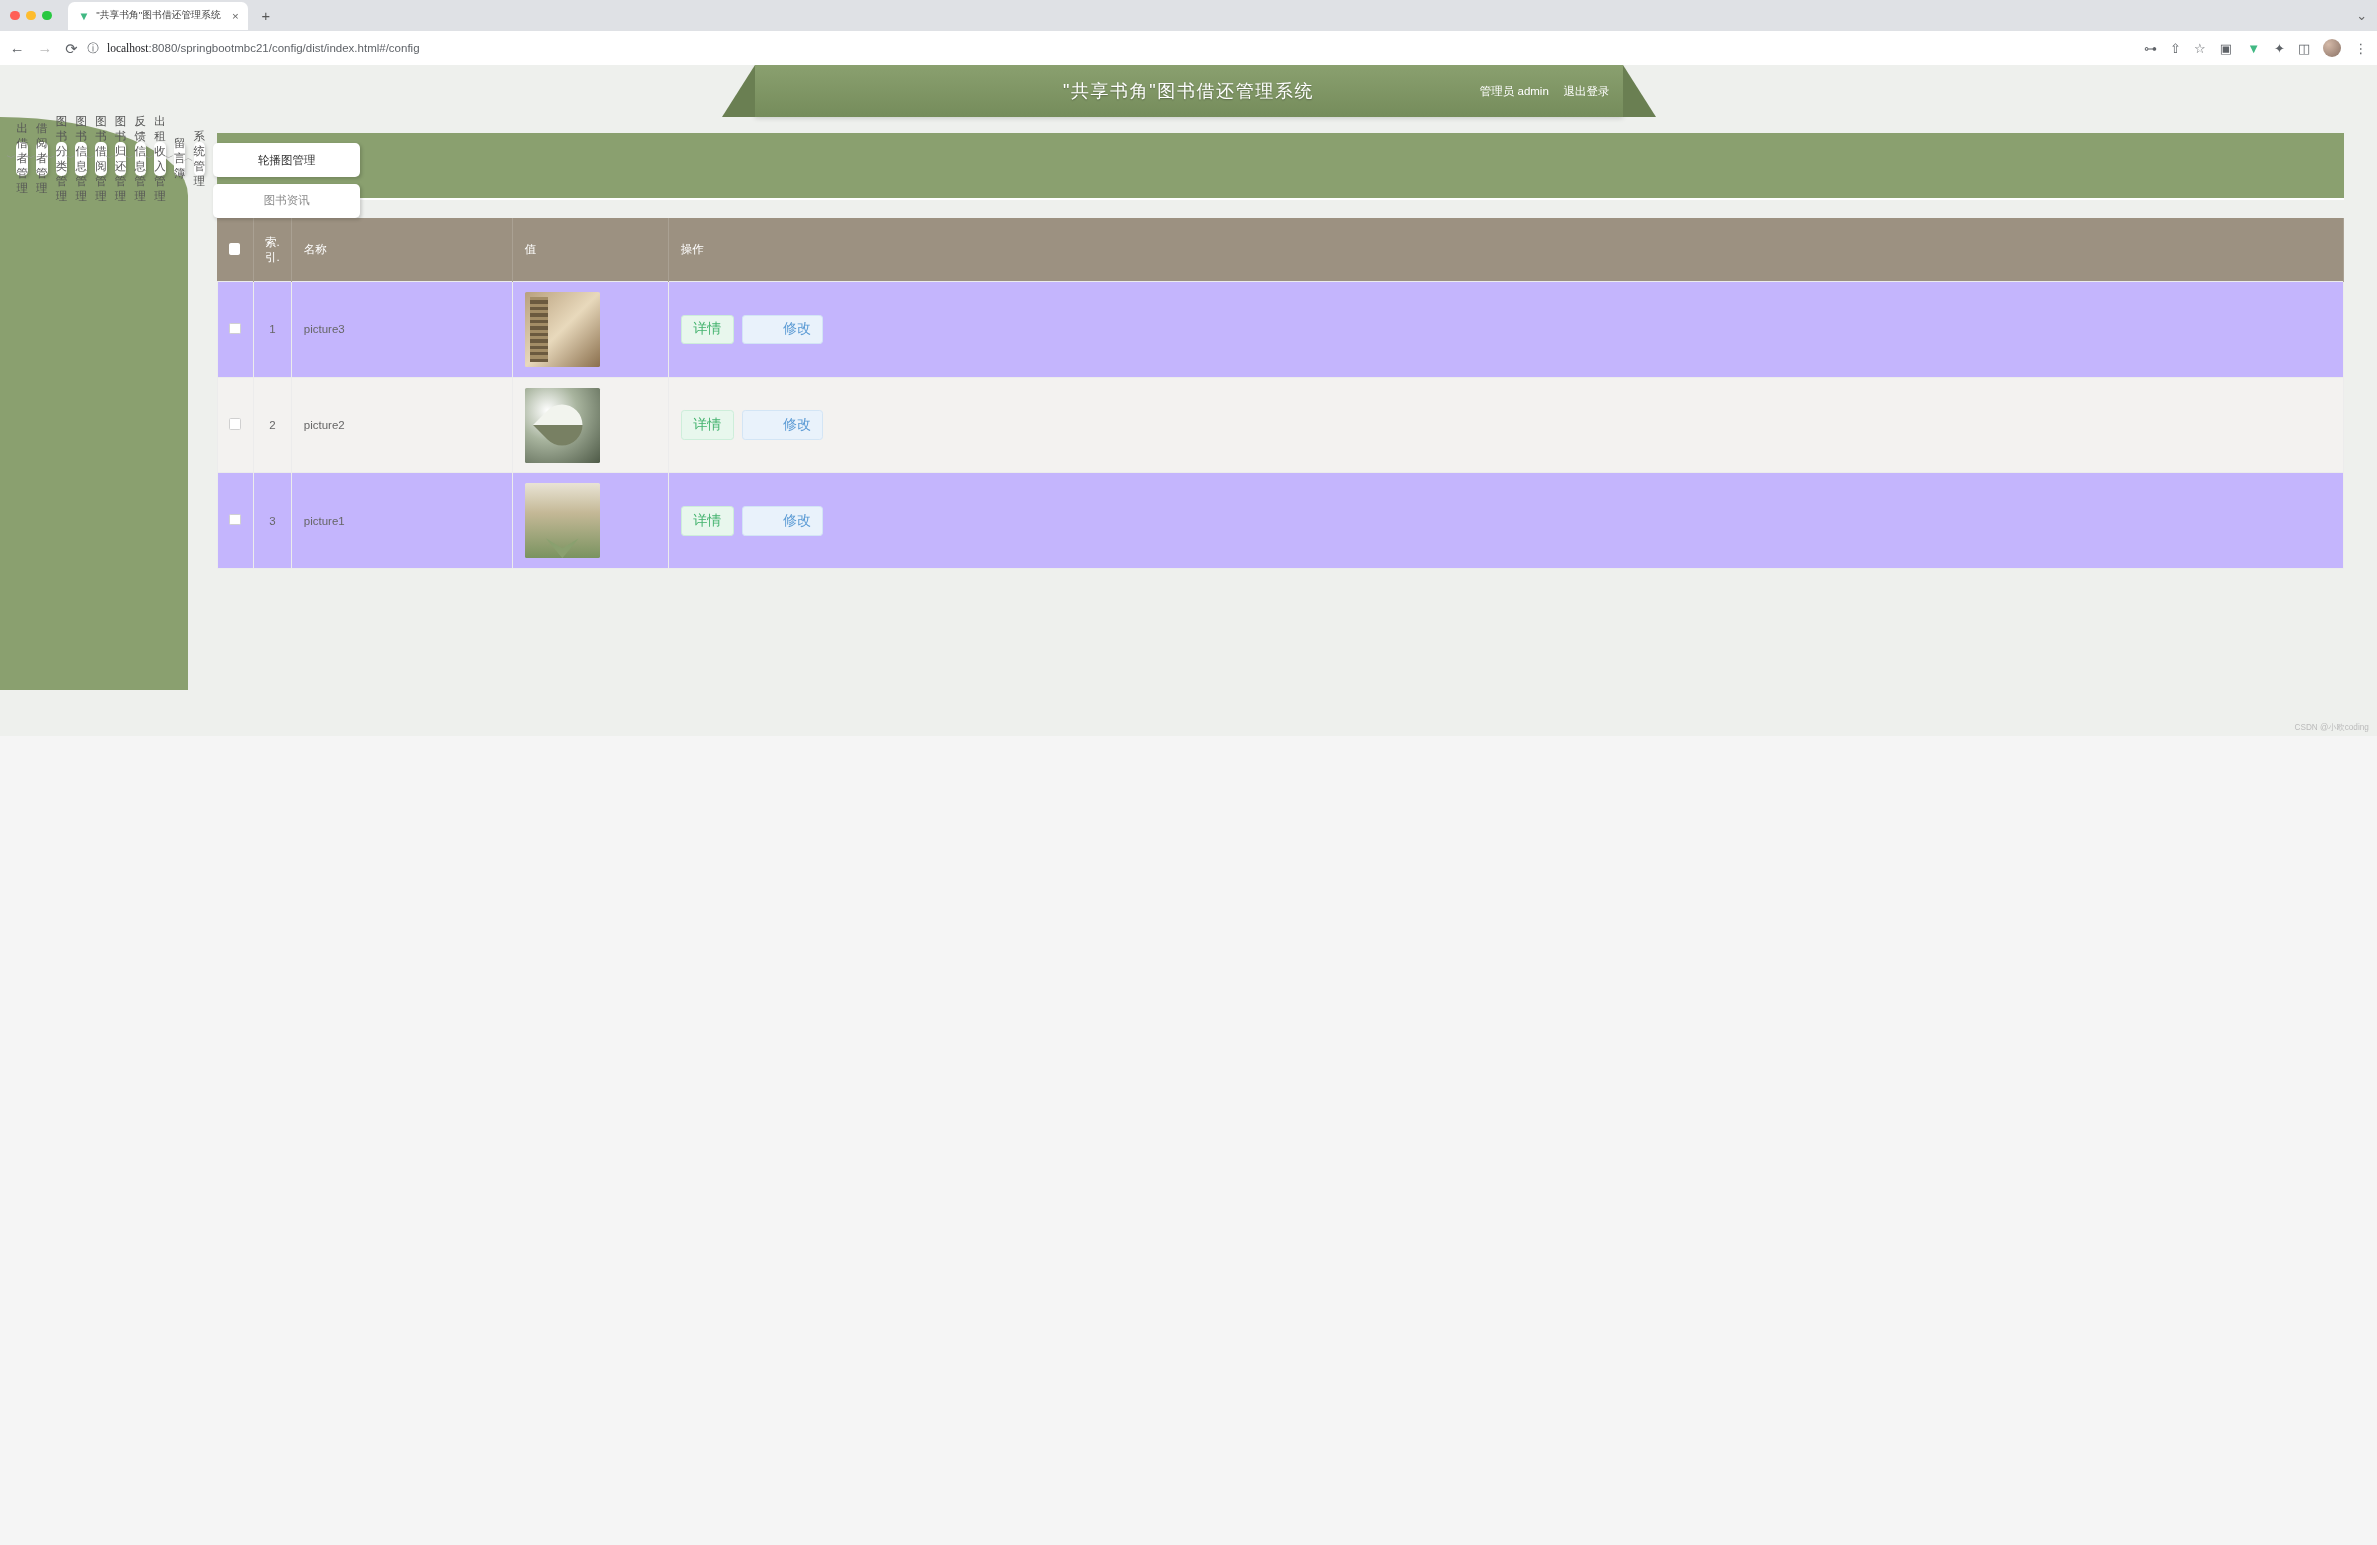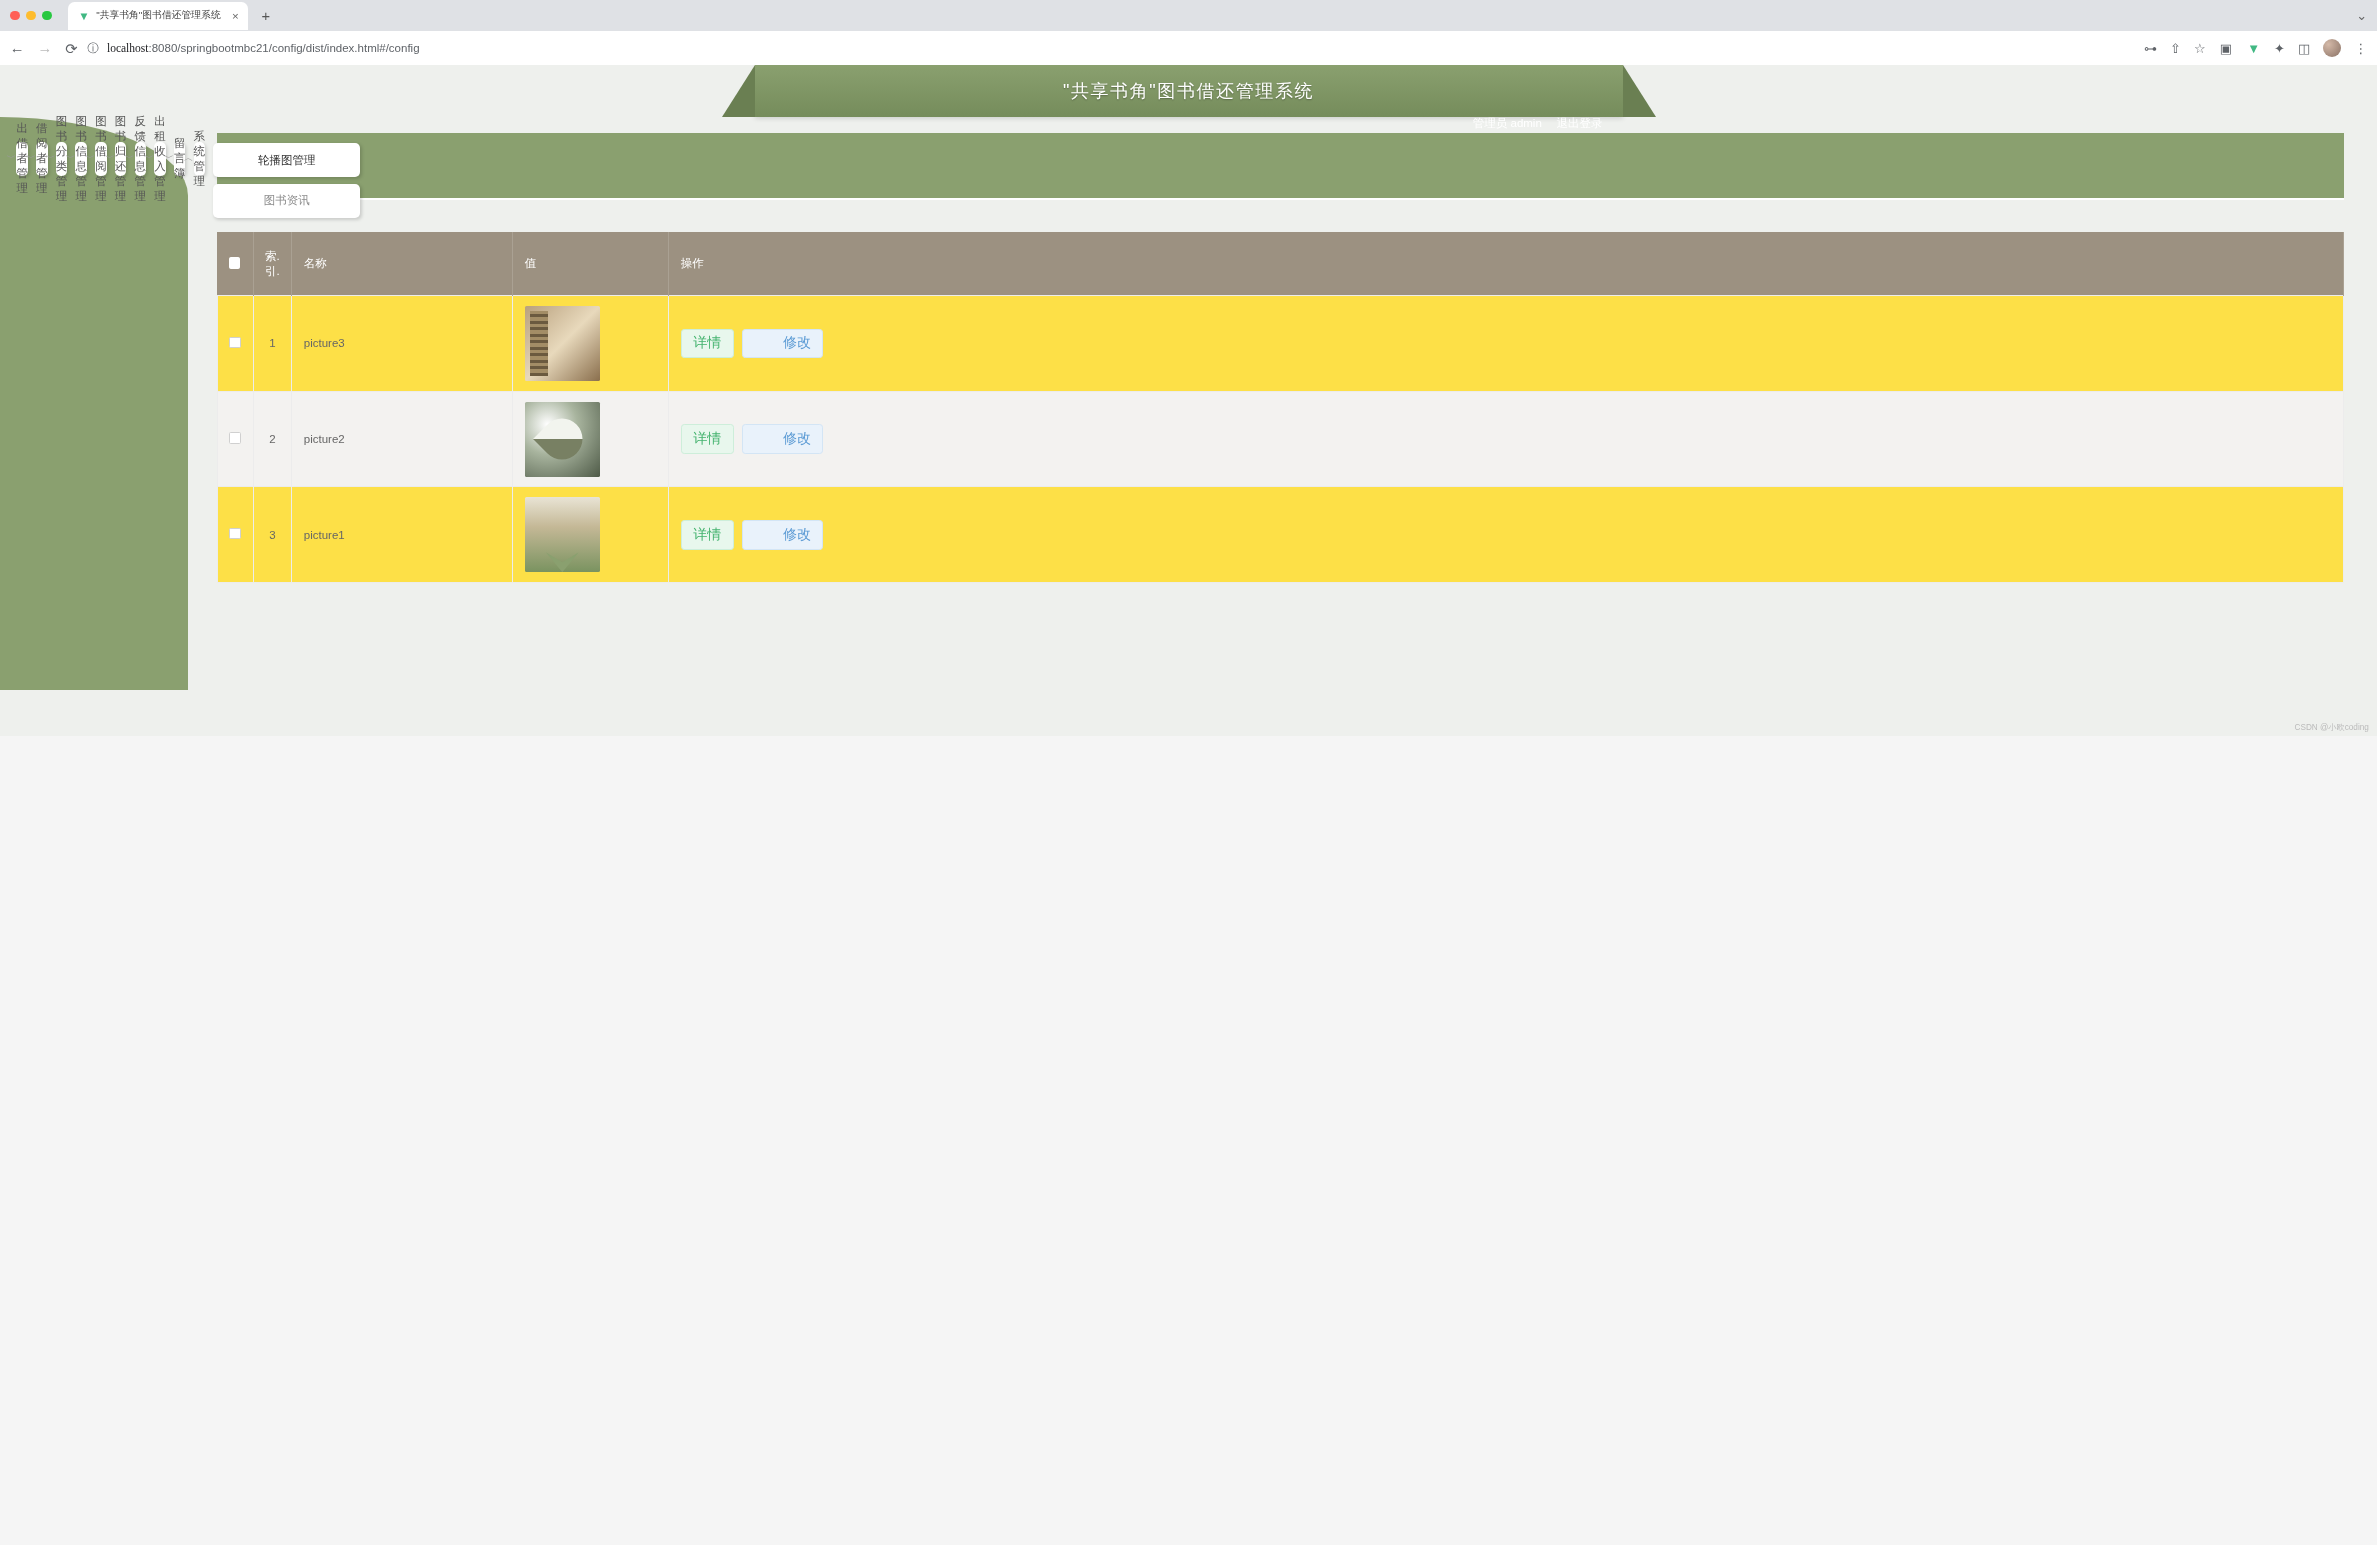--- a/index.html
+++ b/index.html
@@ -31,40 +31,40 @@
     .bg-chevrons { position: absolute; inset: 0; pointer-events: none; opacity: 0.06;
       background: repeating-linear-gradient(90deg, transparent 0 24.6px, #999 24.6px 25px),
                   repeating-linear-gradient(0deg, transparent 0 24.6px, #999 24.6px 25px);
     }
 
     
     .banner { position: relative; margin: 0 auto; width: 868px; height: 52px; background: linear-gradient(180deg, #8aa06f 0%, #758c5b 100%); display: flex; align-items: center; justify-content: center; box-shadow: 0 1.6px 4.9px rgba(0,0,0,0.15); }
     .banner::before { content: ""; position: absolute; left: -33px; top: 0; width: 0; height: 0; border-top: 52px solid transparent; border-right: 33px solid #6a7f52; }
     .banner::after { content: ""; position: absolute; right: -33px; top: 0; width: 0; height: 0; border-top: 52px solid transparent; border-left: 33px solid #6a7f52; }
     .banner-title { color: #fff; font-size: 18px; letter-spacing: 1.6px; text-shadow: 0 0.8px 1.6px rgba(0,0,0,0.3); }
-    .banner-right { position: absolute; right: 20px; top: 50%; transform: translateY(-50%); display: flex; gap: 14.7px; color: #fff; font-size: 11.5px; margin-top: 32px; }
+    .banner-right { position: absolute; right: 13px; top: 50%; transform: translateY(-50%); display: flex; gap: 14.7px; color: #fff; font-size: 11.5px; }
     .banner-right span { cursor: pointer; }
 
     
     .main { display: flex; margin-top: 0; height: calc(100% - 52px); }
     .sidebar-wrap { width: 192px; padding: 24.6px 0 0 16.4px; position: relative; }
     .sidebar-bg { position: absolute; left: 0; top: 0; width: 188px; height: 573px; background: #8aa06f; border-top-right-radius: 196px 82px; z-index: 0; }
     .menu { position: relative; z-index: 1; display: flex; flex-direction: row; gap: 8.2px; }
     .menu-item { background: #fff; border-radius: 4.9px; height: 34px; display: flex; align-items: center; justify-content: center; position: relative; font-size: 11.5px; color: #555; box-shadow: 1.6px 1.6px 3.3px rgba(0,0,0,0.15); cursor: pointer; width: 147px; }
     .menu-item .chev { position: absolute; right: 11.5px; color: #999; font-size: 9.8px; }
     .submenu { display: flex; flex-direction: column; gap: 6.5px; margin-top: 1.6px; }
     .submenu .menu-item { font-size: 11.5px; color: #8c8c8c; }
     .submenu .menu-item.active { color: #333; font-weight: 500; }
 
     
     .content { flex: 1; padding: 16.4px 33px 0 24.6px; }
     .breadcrumb { background: #8aa06f; color: #fff; padding: 25px 13px; font-size: 11.5px; display: flex; align-items: center; gap: 8.2px; border-bottom: 2.5px solid #fff; }
     .breadcrumb .sep { color: #e6eadf; }
 
-    .table { width: 100%; border-collapse: collapse; margin-top: 32px; background: #fde047; }
+    .table { width: 100%; border-collapse: collapse; margin-top: 18px; background: #c4b5fd; }
     .table thead th { background: #9c9181; color: #fff; font-weight: 400; font-size: 11.5px; text-align: left; padding: 16.4px 11.5px; border-right: 0.8px solid rgba(255,255,255,0.15); }
     .table tbody td { padding: 9.8px 11.5px; border: 0.8px solid #ececec; font-size: 11.5px; color: #666; vertical-align: middle; }
     .table tbody tr:nth-child(even) { background: #f3f2f0; }
     .col-check { width: 36px; text-align: center; }
     .col-idx { width: 36px; text-align: center; }
     .col-name { width: 221px; }
     .col-val { width: 156px; }
     .thumb { width: 75px; height: 75px; background: #ccc; border-radius: 1.6px; display: block; }
     .thumb.t1 { background: linear-gradient(135deg, #b8a07d 0%, #e8d9bc 50%, #8a6f4d 100%); position:relative; }
     .thumb.t1::before { content:""; position:absolute; left:4.9px; top:4.9px; bottom:4.9px; width:18px; background: repeating-linear-gradient(0deg,#6b5a3f 0 3.3px,#a38d66 3.3px 6.5px); }

